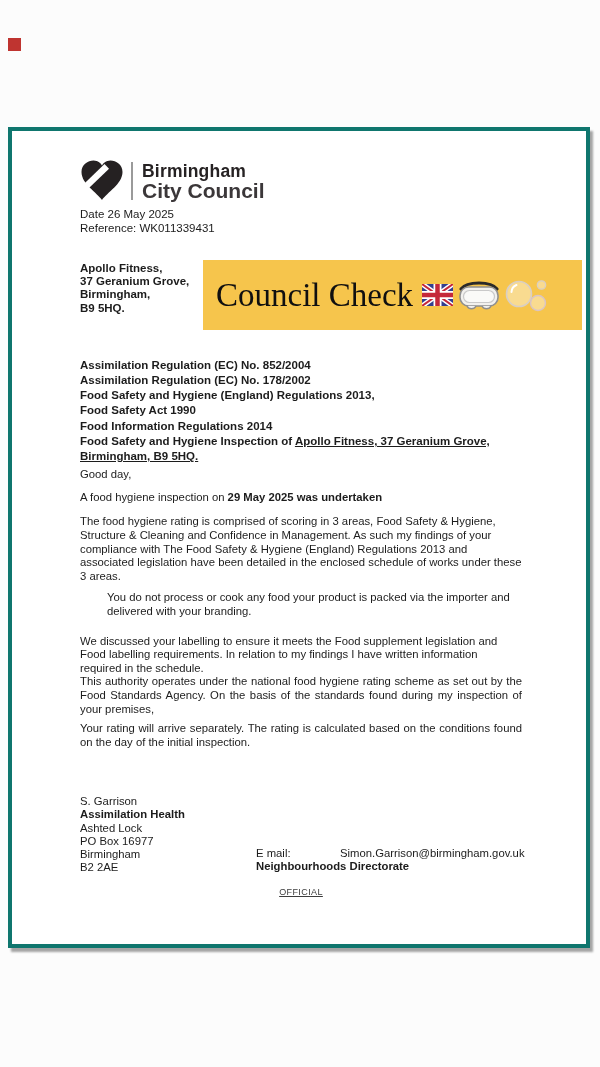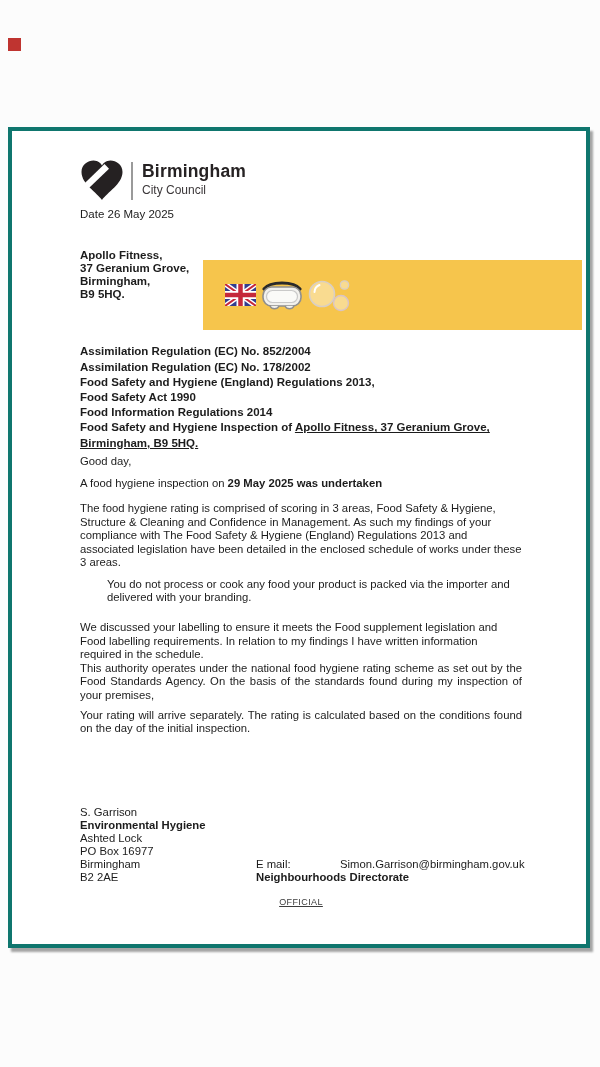--- a/index.html
+++ b/index.html
@@ -25,21 +25,21 @@
     box-shadow: 3px 4px 2px rgba(0,0,0,0.35);
     padding: 0 64px 0 68px;
   }
 
   
   .logo-row { margin-top: 29px; display: flex; align-items: center; height: 42px; }
   .logo-heart { position: relative; width: 44px; height: 42px; flex: 0 0 auto; }
   .logo-divider { width: 2px; height: 38px; background: #9a9a9a; margin: 0 9px 0 7px; }
   .logo-text { line-height: 19px; }
   .logo-line1 { font-size: 17.5px; font-weight: bold; color: #262223; letter-spacing: 0.2px; }
-  .logo-line2 { font-size: 12px; font-weight: normal; color: #3b3739; }
+  .logo-line2 { font-size: 21px; font-weight: bold; color: #3b3739; }
 
   .meta-block { margin-top: 6px; font-size: 11.5px; line-height: 13.5px; }
 
   
   .recipient { margin-top: 27px; font-size: 11.5px; line-height: 13.2px; font-weight: bold; }
 
   
   .banner {
     position: absolute; left: 191px; top: 129px;
     width: 379px; height: 70px;
@@ -63,21 +63,21 @@
   .salutation { margin-top: 4px; }
   .inspect-sentence { margin-top: 9px; }
   .para1 { margin-top: 11px; }
   .para2 { margin-top: 8px; margin-left: 27px; }
   .para3 { margin-top: 16px; }
   .para4 { text-align: justify; }
   .para5 { margin-top: 6px; text-align: justify; }
   .b { font-weight: bold; }
 
   
-  .sig-row { position: relative; margin-top: 70px; font-size: 11.3px; line-height: 13.1px; }
+  .sig-row { position: relative; margin-top: 46px; font-size: 11.3px; line-height: 13.1px; }
   .sig-dept { font-weight: bold; }
   .contact { position: absolute; left: 176px; top: 52px; width: 300px; }
   .contact-row { display: flex; }
   .contact-label { width: 84px; flex: 0 0 auto; }
   .contact-directorate { font-weight: bold; }
 
   .official { margin-top: 13px; text-align: center; font-size: 9px; letter-spacing: 0.4px; color: #3d3d3d; text-decoration: underline; }
 </style>
 </head>
 <body>
@@ -95,30 +95,32 @@
     </span>
     <span class="logo-divider"></span>
     <span class="logo-text">
       <div class="logo-line1">Birmingham</div>
       <div class="logo-line2">City Council</div>
     </span>
   </div>
 
   <div class="meta-block">
     <div>Date 26 May 2025</div>
+    <div>Reference: WK011339431</div>
   </div>
 
   <div class="recipient">
     <div>Apollo Fitness,</div>
     <div>37 Geranium Grove,</div>
     <div>Birmingham,</div>
     <div>B9 5HQ.</div>
   </div>
 
   <div class="banner" style="background:#F6C54C;">
+    <span class="banner-title">Council Check</span>
     <span class="banner-icons">
       <svg width="31" height="22" viewBox="0 0 31 22" style="margin-left:4px;">
         <rect x="0" y="0" width="31" height="22" rx="1.5" fill="#333e8e"></rect>
         <path d="M0 0 L31 22 M31 0 L0 22" stroke="#ffffff" stroke-width="5"></path>
         <path d="M0 0 L31 22 M31 0 L0 22" stroke="#c5283a" stroke-width="2"></path>
         <path d="M15.5 0 V22 M0 11 H31" stroke="#ffffff" stroke-width="8"></path>
         <path d="M15.5 0 V22 M0 11 H31" stroke="#c5283a" stroke-width="4.5"></path>
       </svg>
       <svg width="44" height="32" viewBox="0 0 44 32" style="margin-left:4px;">
         <path d="M4 10 C 10 2, 34 2, 40 10" fill="none" stroke="#2a2a2a" stroke-width="3.2" stroke-linecap="round"></path>
@@ -149,21 +151,21 @@
     <div class="inspect-sentence"><span>A food hygiene inspection on </span><span class="b">29 May 2025 was undertaken</span></div>
     <div class="para1">The food hygiene rating is comprised of scoring in 3 areas, Food Safety &amp; Hygiene, Structure &amp; Cleaning and Confidence in Management. As such my findings of your compliance with The Food Safety &amp; Hygiene (England) Regulations 2013 and associated legislation have been detailed in the enclosed schedule of works under these 3 areas.</div>
     <div class="para2">You do not process or cook any food your product is packed via the importer and delivered with your branding.</div>
     <div class="para3">We discussed your labelling to ensure it meets the Food supplement legislation and Food labelling requirements. In relation to my findings I have written information required in the schedule.</div>
     <div class="para4">This authority operates under the national food hygiene rating scheme as set out by the Food Standards Agency. On the basis of the standards found during my inspection of your premises,</div>
     <div class="para5">Your rating will arrive separately. The rating is calculated based on the conditions found on the day of the initial inspection.</div>
   </div>
 
   <div class="sig-row">
     <div>S. Garrison</div>
-    <div class="sig-dept">Environmental Hygiene</div>
+    <div class="sig-dept">Assimilation Health</div>
     <div>Ashted Lock</div>
     <div>PO Box 16977</div>
     <div>Birmingham</div>
     <div>B2 2AE</div>
 
     <div class="contact">
       <div class="contact-row">
         <span class="contact-label">E mail:</span>
         <span>Simon.Garrison@birmingham.gov.uk</span>
       </div>

